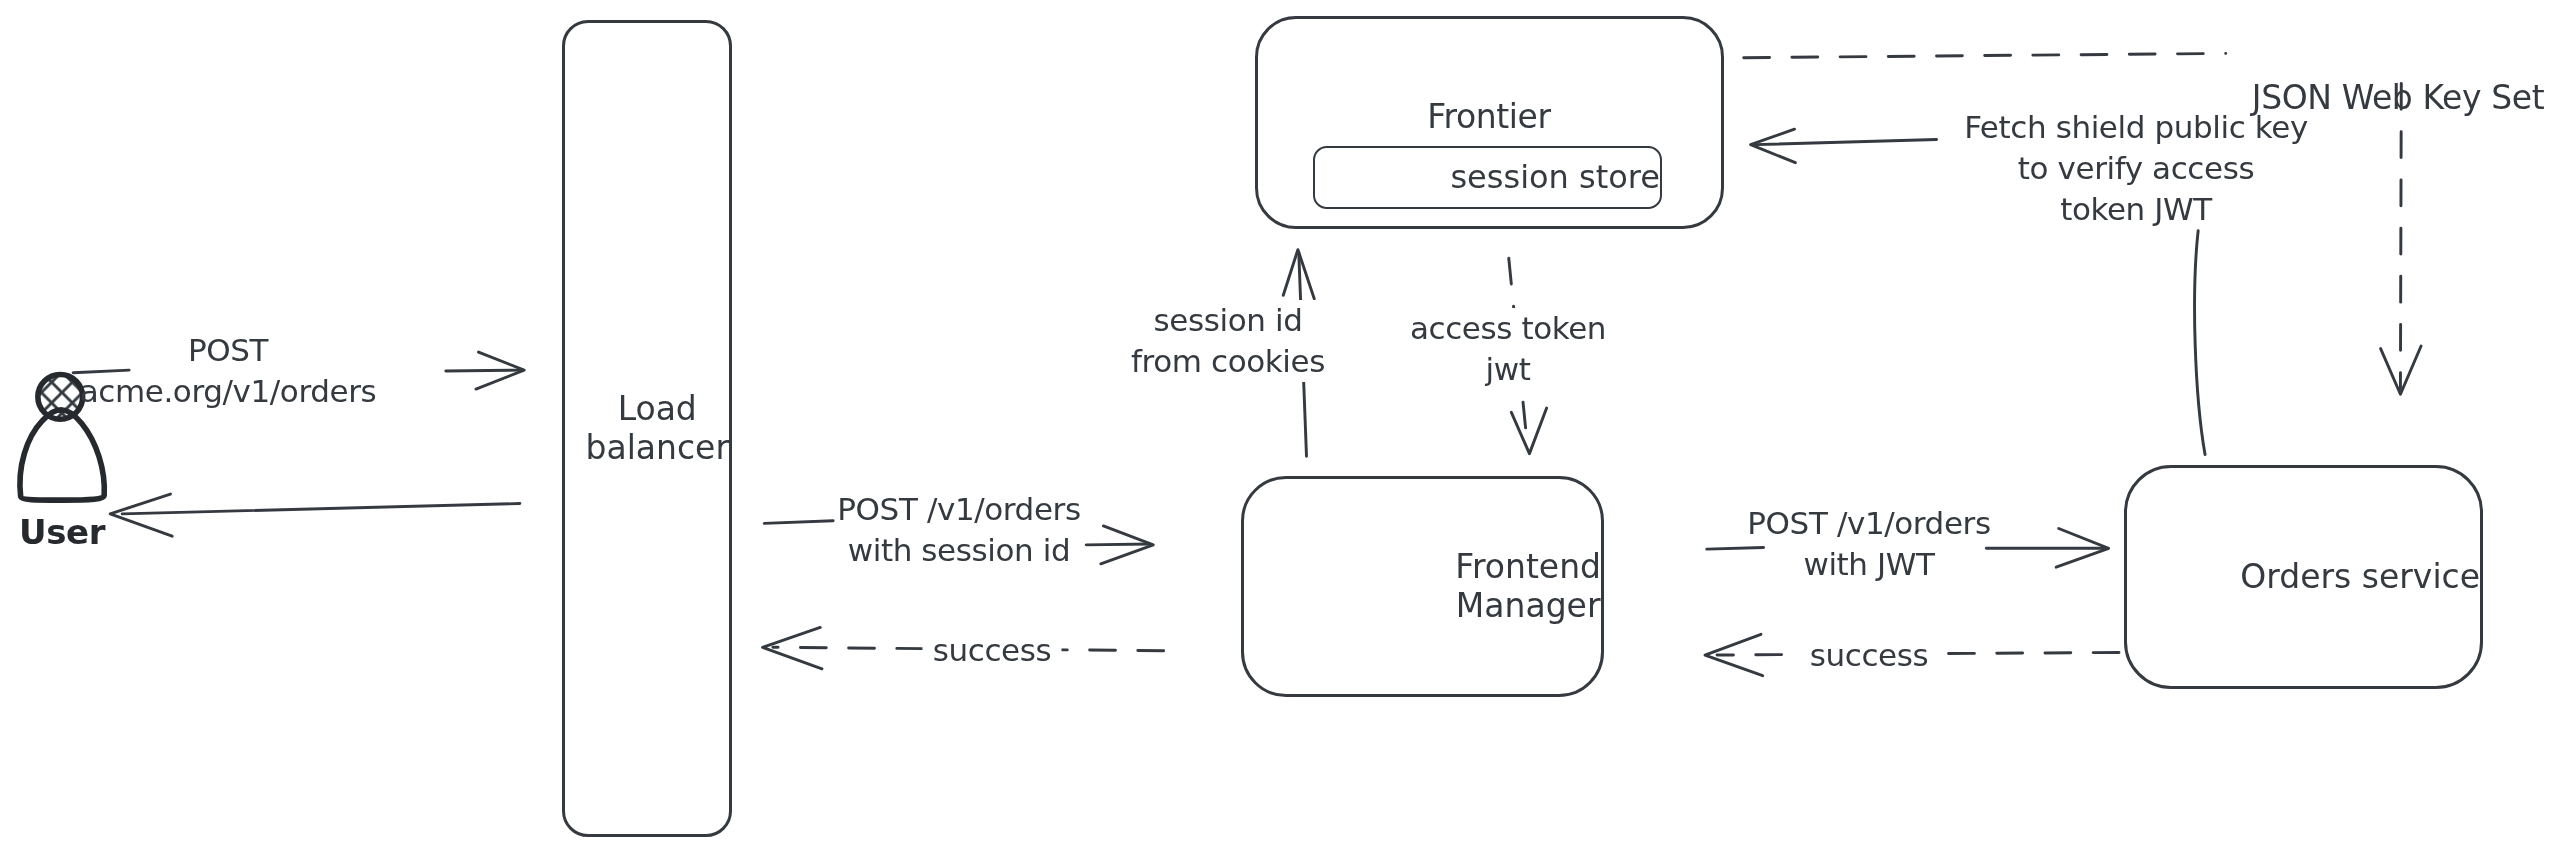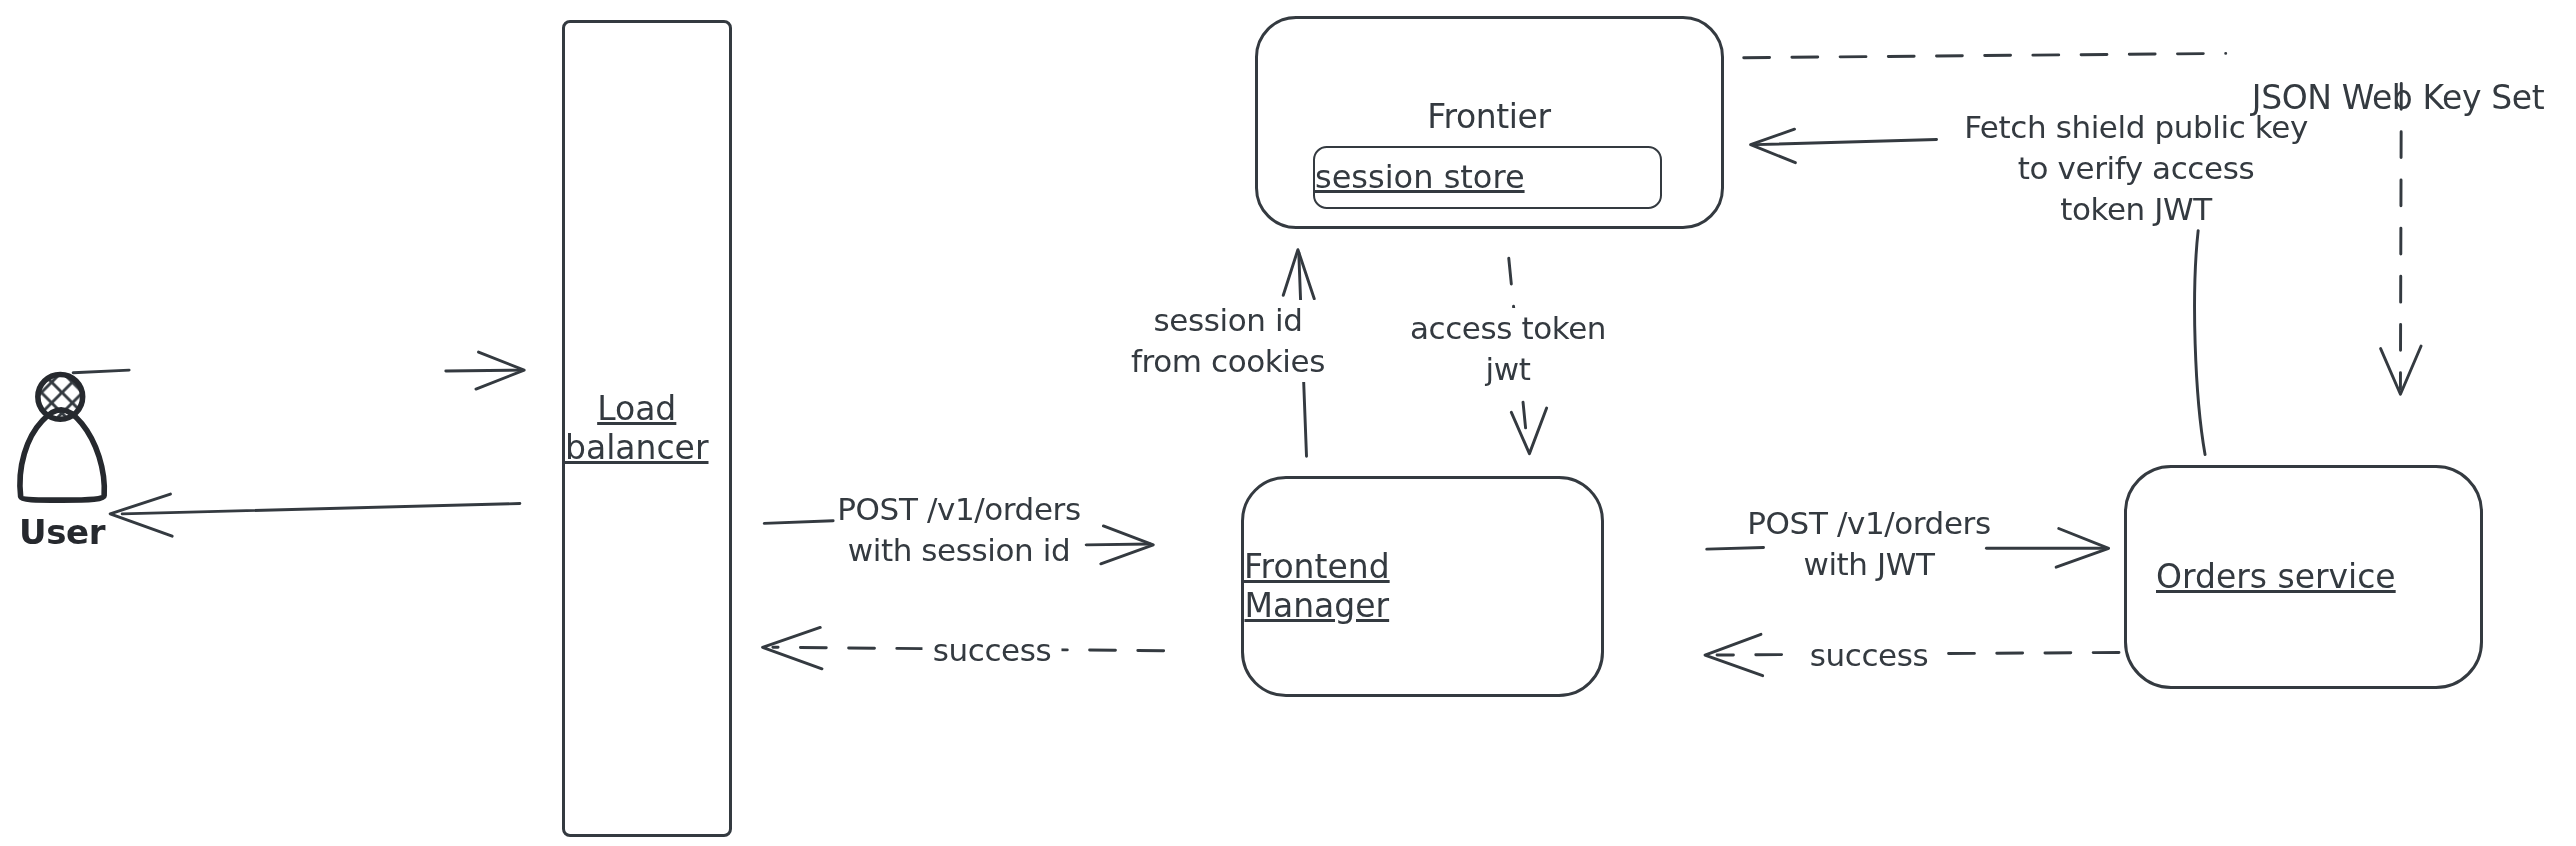--- a/index.html
+++ b/index.html
@@ -21,25 +21,24 @@
   #arrow-layer path, #arrow-layer polyline, #arrow-layer line{
     fill:none;stroke:var(--ink);stroke-width:3.4;
     stroke-linecap:round;stroke-linejoin:round;
   }
   #arrow-layer .dashed{stroke-dasharray:30 26;}
   #arrow-layer .figure{stroke:var(--user-ink);stroke-width:6.5;}
   .box{
     position:absolute;
     border:3px solid var(--ink);
     background:transparent;
-    display:flex;align-items:center;justify-content:flex-start;
+    display:flex;align-items:center;justify-content:flex-end;
     text-align:center;white-space:pre-line;
     font-size:33px;line-height:1.18;
     color:var(--ink);
-    text-decoration:underline;
   }
   .elabel{
     position:absolute;
     white-space:pre-line;text-align:center;
     font-size:31px;line-height:1.32;letter-spacing:-0.4px;
     color:var(--ink);
     transform:translateX(-50%);
   }
   .elabel.bg{background:var(--bg);padding:0 10.3px;}
   .nowrap{white-space:nowrap;}
@@ -114,21 +113,21 @@
     <g>
       <path class="dashed" d="M2026,67 L2586,62"></path>
     </g>
 
     <g>
       <path class="dashed" d="M2790,97 L2789,452"></path>
       <polyline points="2766,405 2789,458 2813,402"></polyline>
     </g>
   </svg>
 
-  <div class="box" style="left:562px;top:20px;width:170px;height:817px;border-radius:8px;">
+  <div class="box" style="left:562px;top:20px;width:170px;height:817px;border-radius:26px;">
     <span>Load
 balancer</span>
   </div>
 
   <div class="box" style="left:1255px;top:15.5px;width:469px;height:213px;border-radius:41px;"></div>
   <div class="elabel" style="left:1489px;top:95px;font-size:33px;">Frontier</div>
 
   <div class="box" style="left:1313px;top:146px;width:349px;height:63px;border-radius:13.8px;border-width:2.6px;font-size:32px;">
     <span>session store</span>
   </div>
@@ -137,20 +136,22 @@
     <span>Frontend
 Manager</span>
   </div>
 
   <div class="box" style="left:2124px;top:465px;width:359px;height:224px;border-radius:47px;padding-left:29px;">
     <span>Orders service</span>
   </div>
 
   <div class="elabel" style="left:62px;top:510px;font-size:34px;font-weight:700;color:var(--user-ink);">User</div>
 
+  <div class="elabel" style="left:228px;top:330px;">POST
+acme.org/v1/orders</div>
 
   <div class="elabel" style="left:959px;top:489px;">POST /v1/orders
 with session id</div>
 
   <div class="elabel bg" style="left:992px;top:630px;">success</div>
 
   <div class="elabel bg" style="left:1228px;top:300px;">session id
 from cookies</div>
 
   <div class="elabel bg" style="left:1508px;top:308px;">access token

